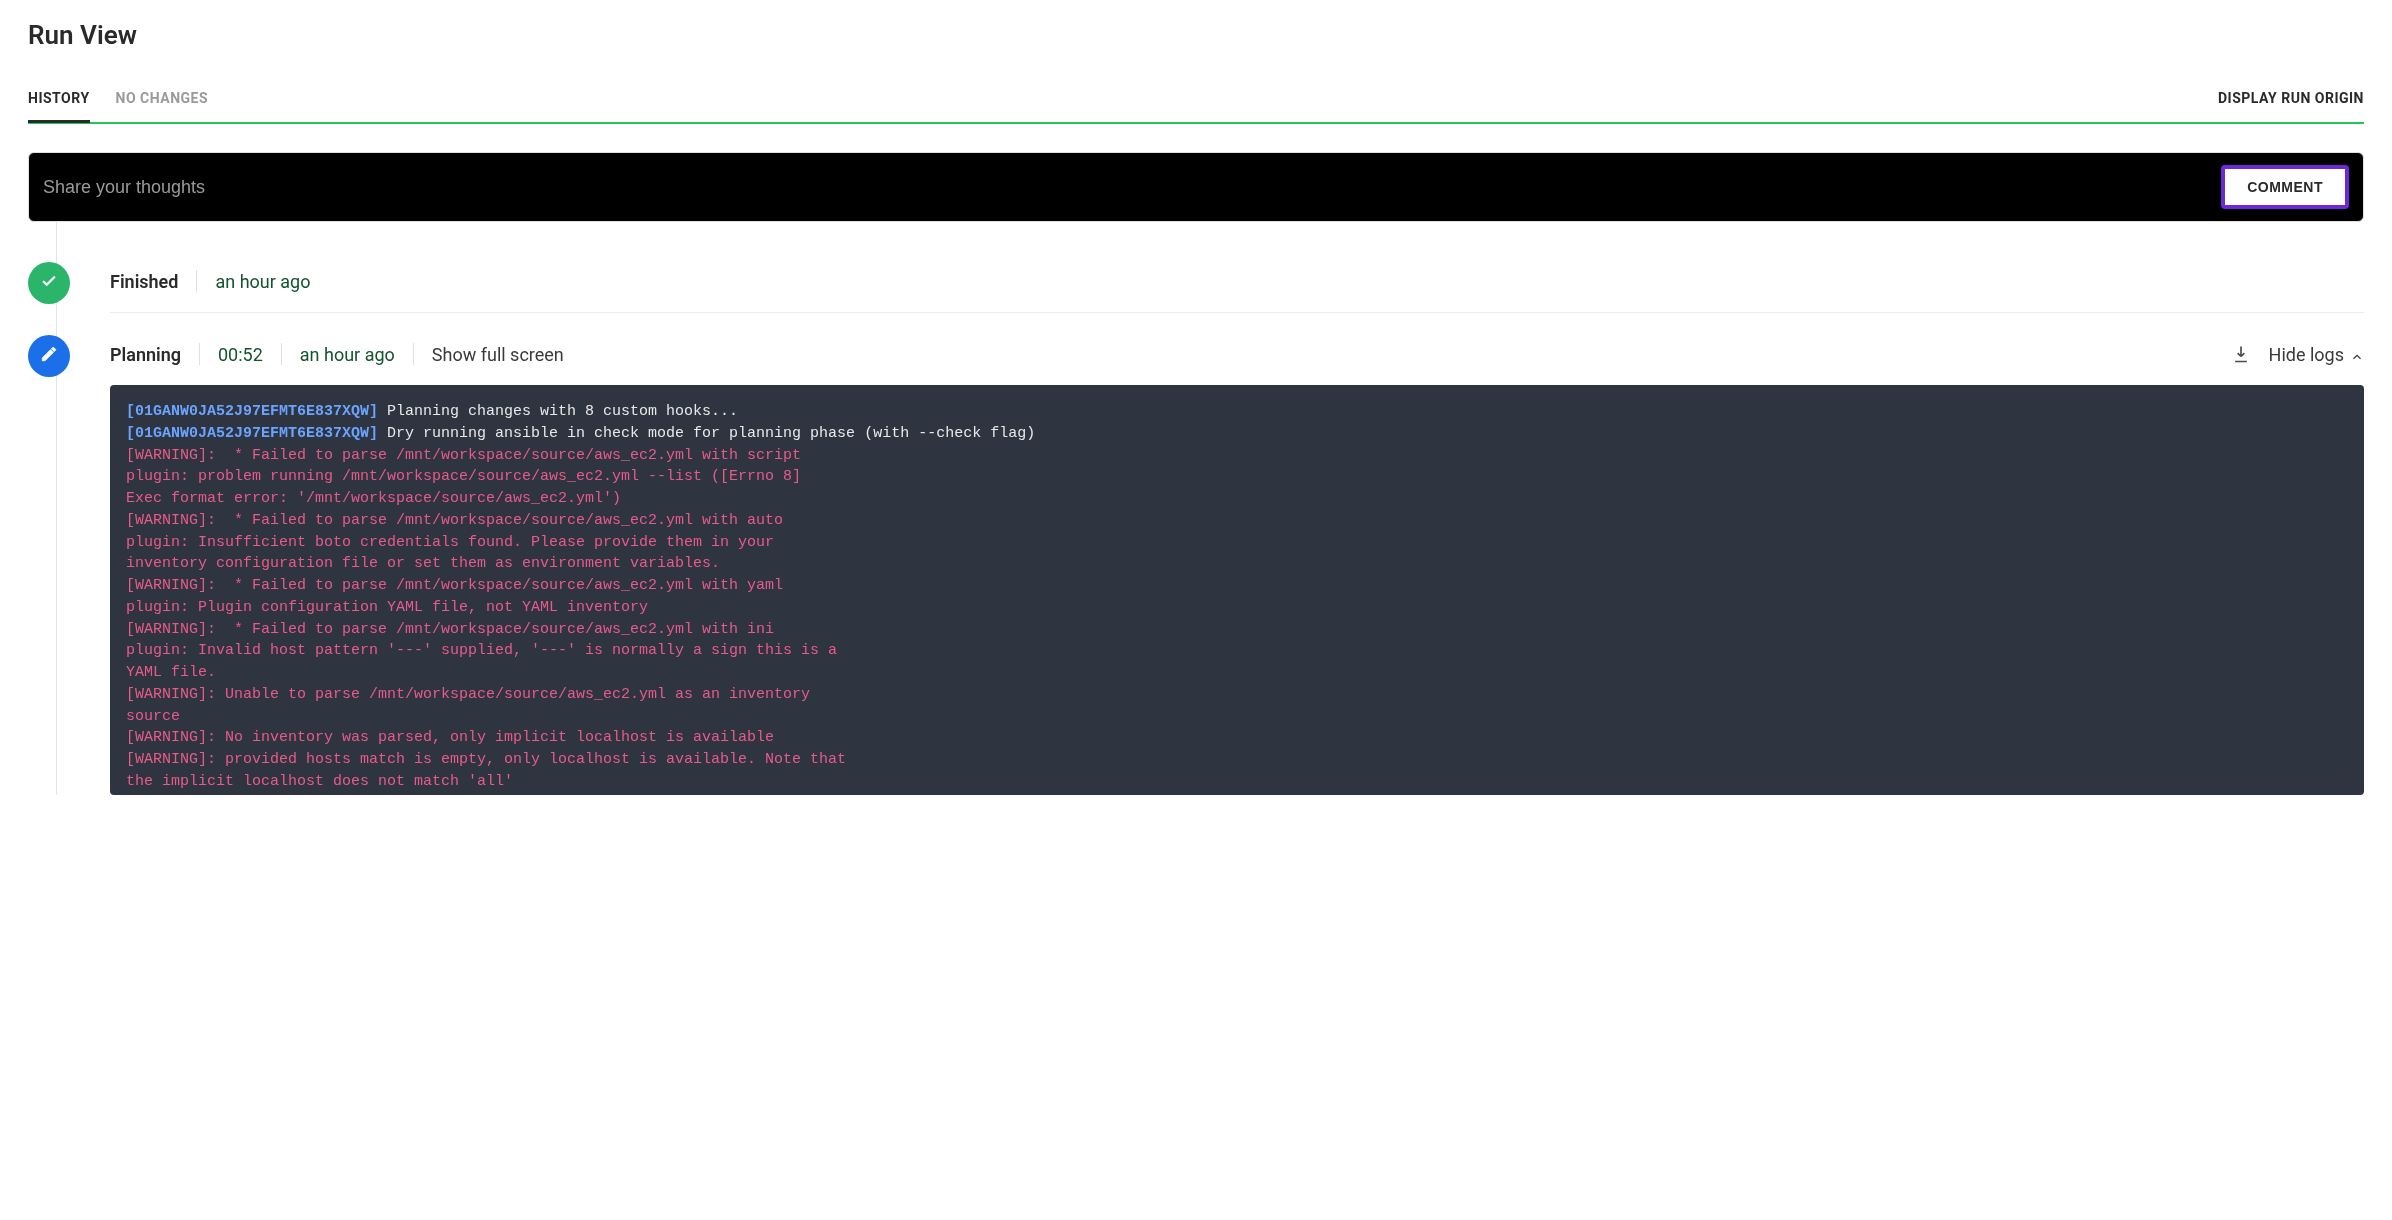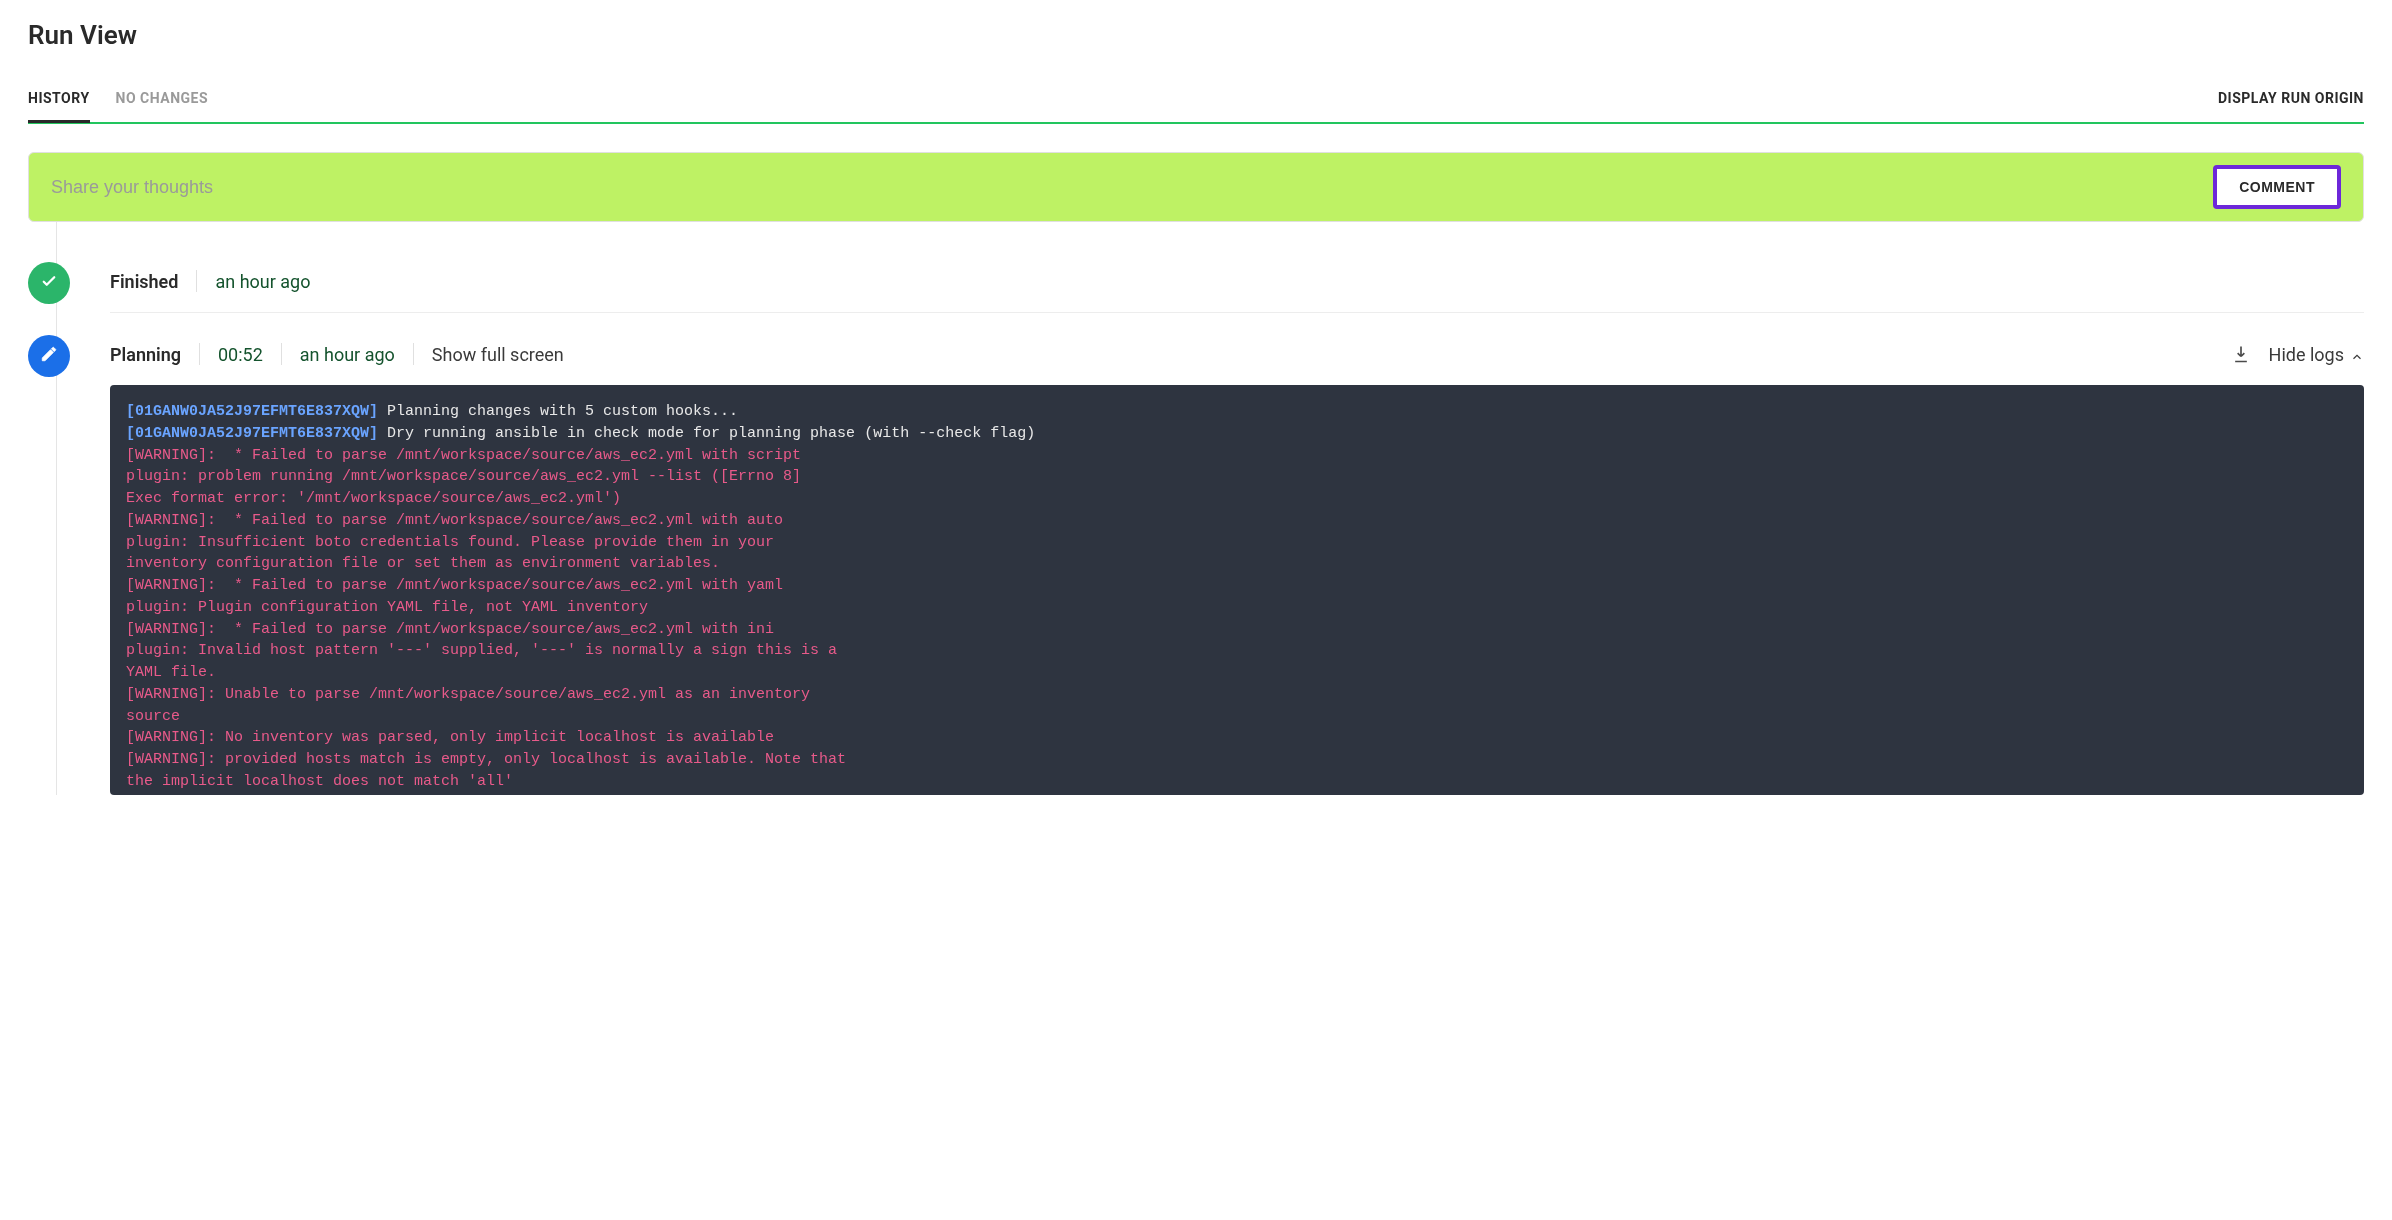--- a/index.html
+++ b/index.html
@@ -46,24 +46,24 @@
     font-size: 14px;
     font-weight: 700;
     letter-spacing: 0.5px;
     color: #2a2a2a;
     padding: 12px 0 16px 0;
     cursor: pointer;
   }
   .comment-box {
     display: flex;
     align-items: center;
-    background: #bef264;
+    background: #000000;
     border: 1px solid #e0e0e0;
     border-radius: 6px;
-    padding: 12px 22px;
+    padding: 12px 14px;
     margin-bottom: 40px;
   }
   .comment-input {
     flex: 1;
     background: transparent;
     border: none;
     outline: none;
     font-size: 18px;
     color: #6a6a6a;
   }
@@ -233,21 +233,21 @@
         <div class="hide-logs">
           <span>Hide logs</span>
           <span class="chev">
             <svg viewBox="0 0 24 24">
                 <path d="M6 15l6-6 6 6"></path>
               </svg>
           </span>
         </div>
       </div>
 
-      <div class="terminal"><span class="term-id">[01GANW0JA52J97EFMT6E837XQW]</span><span class="term-txt"> Planning changes with 5 custom hooks...</span>
+      <div class="terminal"><span class="term-id">[01GANW0JA52J97EFMT6E837XQW]</span><span class="term-txt"> Planning changes with 8 custom hooks...</span>
 <span class="term-id">[01GANW0JA52J97EFMT6E837XQW]</span><span class="term-txt"> Dry running ansible in check mode for planning phase (with --check flag)</span>
 <span class="term-warn">[WARNING]:  * Failed to parse /mnt/workspace/source/aws_ec2.yml with script
 plugin: problem running /mnt/workspace/source/aws_ec2.yml --list ([Errno 8]
 Exec format error: '/mnt/workspace/source/aws_ec2.yml')</span>
 <span class="term-warn">[WARNING]:  * Failed to parse /mnt/workspace/source/aws_ec2.yml with auto
 plugin: Insufficient boto credentials found. Please provide them in your
 inventory configuration file or set them as environment variables.</span>
 <span class="term-warn">[WARNING]:  * Failed to parse /mnt/workspace/source/aws_ec2.yml with yaml
 plugin: Plugin configuration YAML file, not YAML inventory</span>
 <span class="term-warn">[WARNING]:  * Failed to parse /mnt/workspace/source/aws_ec2.yml with ini

